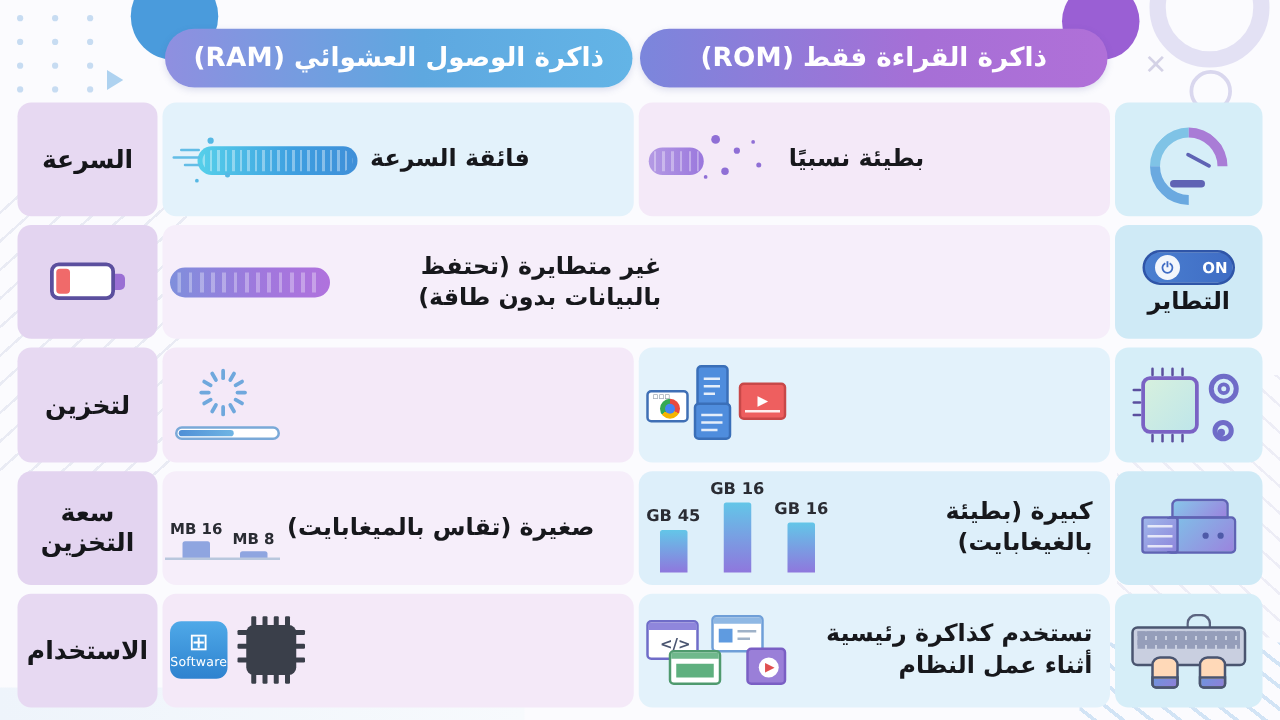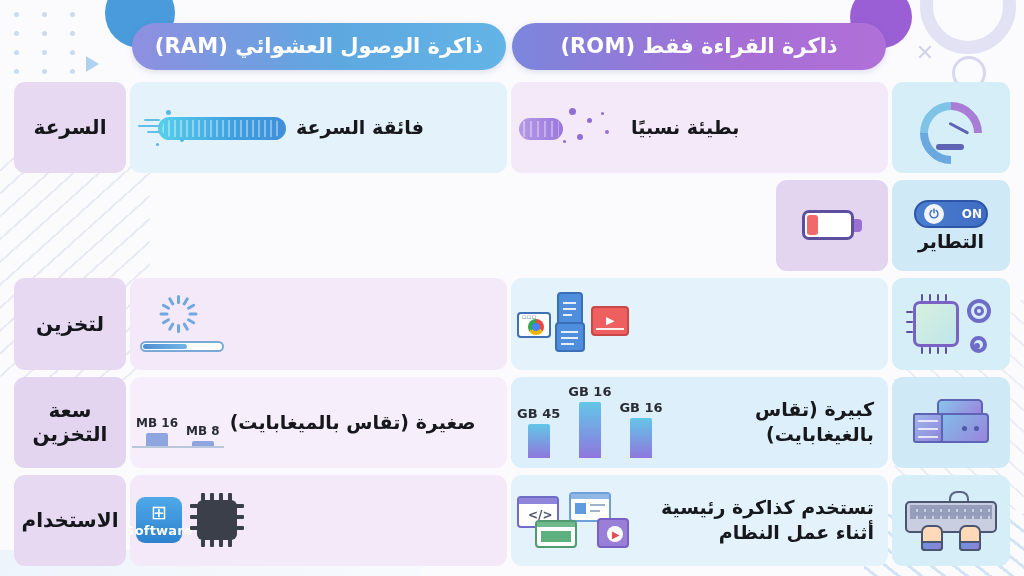--- a/index.html
+++ b/index.html
@@ -277,21 +277,21 @@
     background: #3a3f4a; border-radius: 6px;
   }
   .cpu .leg { position: absolute; background: #3a3f4a; border-radius: 1px; }
   .winbox {
     width: 46px; height: 46px; border-radius: 9px;
     background: linear-gradient(180deg,#4fa9e8,#2e82cf);
     display: flex; flex-direction: column; align-items: center; justify-content: center;
     color: #fff; gap: 1px;
   }
   .winglyph { font-size: 19px; line-height: 19px; }
-  .winlabel { font-size: 13px; font-weight: bold; letter-spacing: .2px; }
+  .winlabel { font-size: 10px; font-weight: normal; letter-spacing: .2px; }
 
   
   .hdd { width: 76px; height: 54px; position: relative; }
   .hdd .box {
     position: absolute; right: 0; bottom: 6px; width: 56px; height: 30px;
     background: linear-gradient(135deg,#7ec2e8,#9b84de);
     border: 2px solid #5f63b4; border-radius: 4px;
   }
   .hdd .lid {
     position: absolute; right: 6px; bottom: 34px; width: 46px; height: 16px;
@@ -462,20 +462,29 @@
     </div>
 
     <div class="row alt">
       <div class="cell cell-icon">
         <div class="toggle">
           <span class="on">ON</span>
           <span class="knob">⏻</span>
         </div>
         <div class="icon-caption">التطاير</div>
       </div>
+      <div class="cell cell-rom">
+        <div class="txt">غير متطايرة (تحتفظ بالبيانات بدون طاقة)</div>
+        <div class="art">
+          <div class="longbar">
+              <div class="track"></div>
+              <div class="stripes"></div>
+            </div>
+        </div>
+      </div>
       <div class="cell cell-label">
         <div class="battery battery-blue">
           <div class="body"></div>
             <div class="cap"></div>
             <div class="fill"></div>
         </div>
       </div>
     </div>
 
     <div class="row">
@@ -559,21 +568,21 @@
           <span class="dot" style="right:10px;bottom:18px"></span>
           <span class="dot" style="right:22px;bottom:18px"></span>
           <div class="stack">
               <i style="top:5px"></i>
               <i style="top:13px"></i>
               <i style="top:21px"></i>
             </div>
         </div>
       </div>
       <div class="cell cell-ram">
-        <div class="txt">كبيرة (تقاس بالغيغابايت)</div>
+        <div class="txt">كبيرة (بطيئة بالغيغابايت)</div>
         <div class="art">
           <div class="barchart ram-chart">
             <div class="bc-item">
               <span class="bc-cap">16 GB</span>
               <span class="bc-bar" style="height:40px"></span>
             </div>
             <div class="bc-item">
               <span class="bc-cap">16 GB</span>
               <span class="bc-bar" style="height:56px"></span>
             </div>

